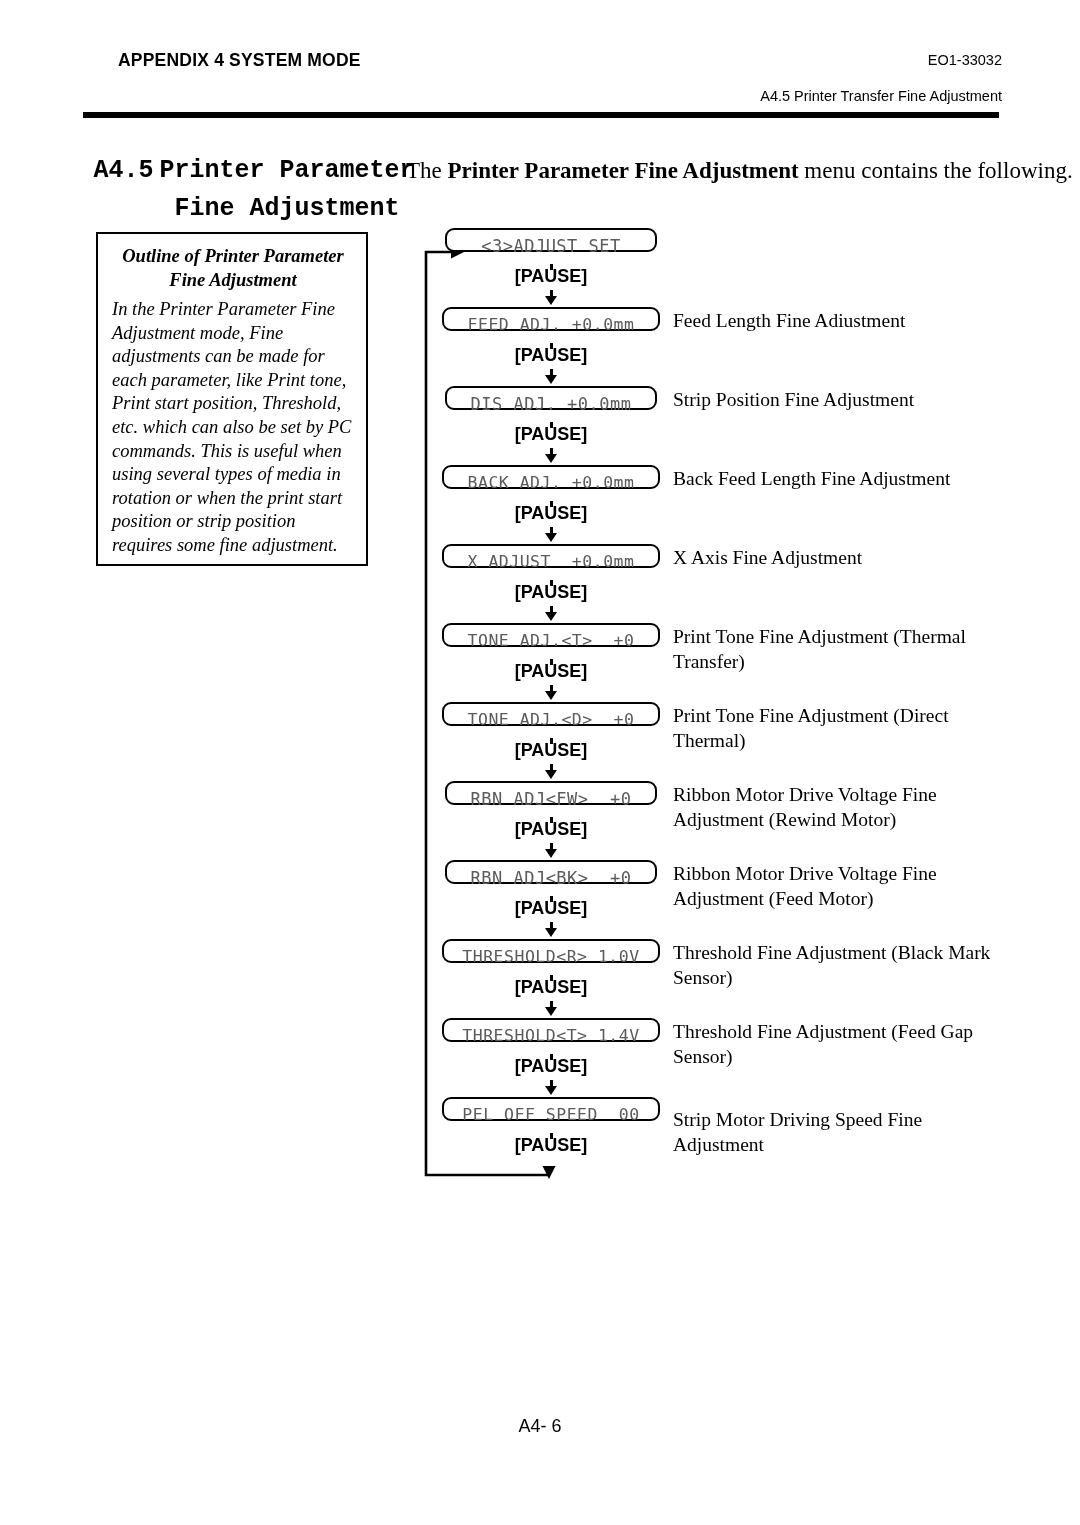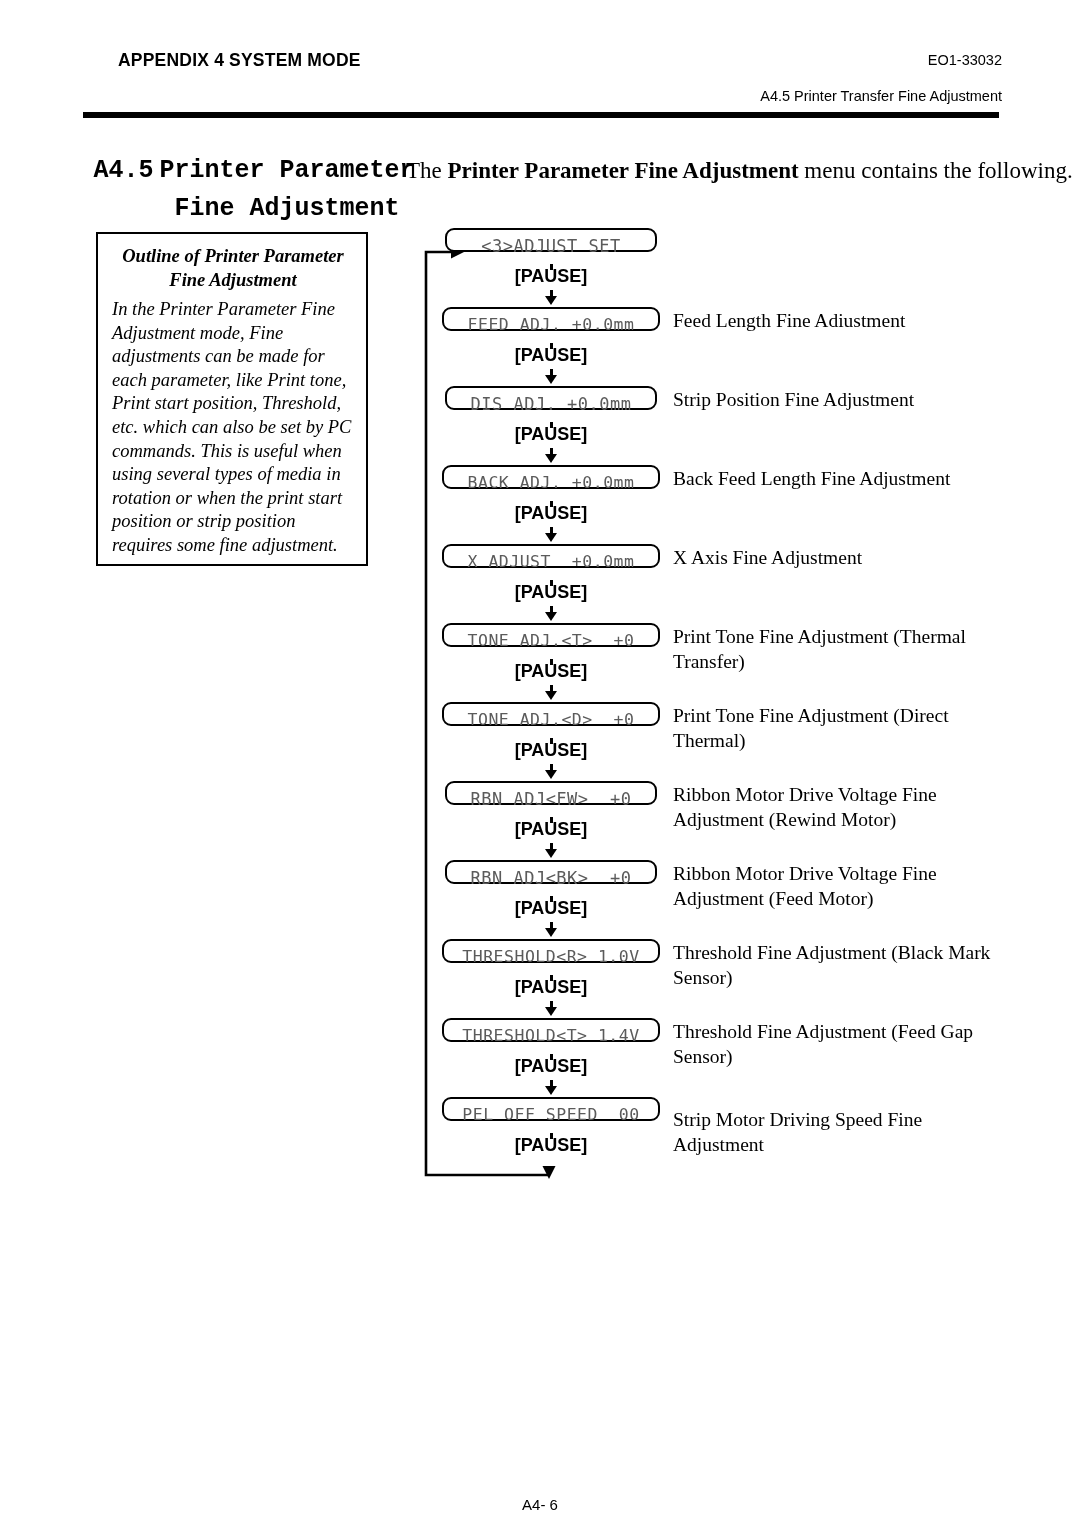--- a/index.html
+++ b/index.html
@@ -190,25 +190,25 @@
     line-height: 24.5px;
   }
 
   
   #loop-path { position: absolute; left: 0; top: 0; }
 
   
   #page-footer {
     position: absolute;
     left: 0;
-    top: 1496px;
+    top: 1416px;
     width: 1080px;
     text-align: center;
     font-family: "Liberation Sans", sans-serif;
-    font-size: 15px;
+    font-size: 18px;
   }
 </style>
 </head>
 <body>
 
 <div id="page-header">
   <div id="header-left-title">APPENDIX 4 SYSTEM MODE</div>
   <div id="header-doc-code">EO1-33032</div>
   <div id="header-subtitle">A4.5 Printer Transfer Fine Adjustment</div>
   <div id="header-rule"></div>

